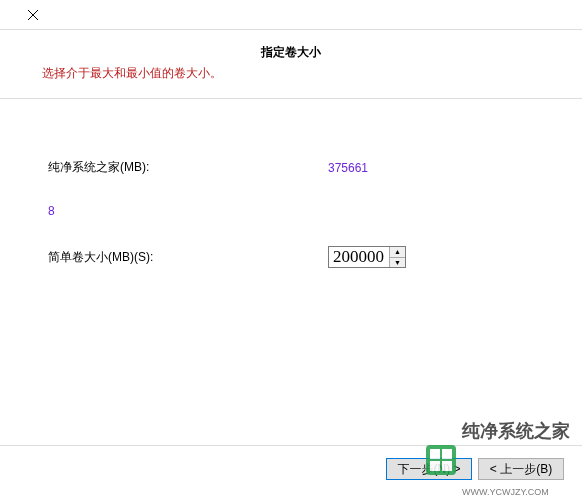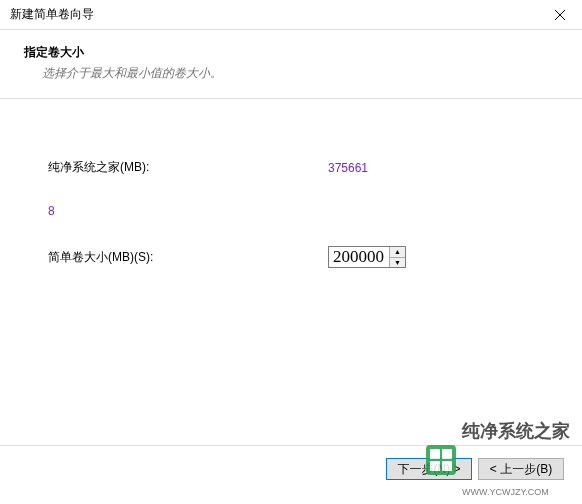--- a/index.html
+++ b/index.html
@@ -43,26 +43,26 @@
     }
     .header-area {
       padding: 14px 24px 16px 24px;
       background: #fff;
     }
     .header-title {
       font-weight: bold;
       font-size: 12px;
       color: #000;
       margin-bottom: 4px;
+      text-align: center;
     }
     .header-desc {
       font-size: 12px;
-      color: #737373;
+      color: #b91c1c;
       padding-left: 18px;
-      font-style: italic;
     }
     .divider {
       border-top: 1px solid #ddd;
     }
     .content-area {
       padding: 60px 48px 20px 48px;
     }
     .row {
       display: flex;
       align-items: center;
@@ -175,21 +175,20 @@
     .wm-line2 {
       font-size: 9px;
       color: #666;
       margin-top: 46px;
     }
   </style>
 </head>
 <body>
 
 <div class="titlebar">
-  <span class="titlebar-title">新建简单卷向导</span>
   <div class="close-btn">
     <svg viewBox="0 0 10 10">
         <line x1="0" y1="0" x2="10" y2="10" stroke="#000" stroke-width="1"></line>
         <line x1="10" y1="0" x2="0" y2="10" stroke="#000" stroke-width="1"></line>
       </svg>
   </div>
 </div>
 
 <div class="header-area">
   <div class="header-title">指定卷大小</div>

